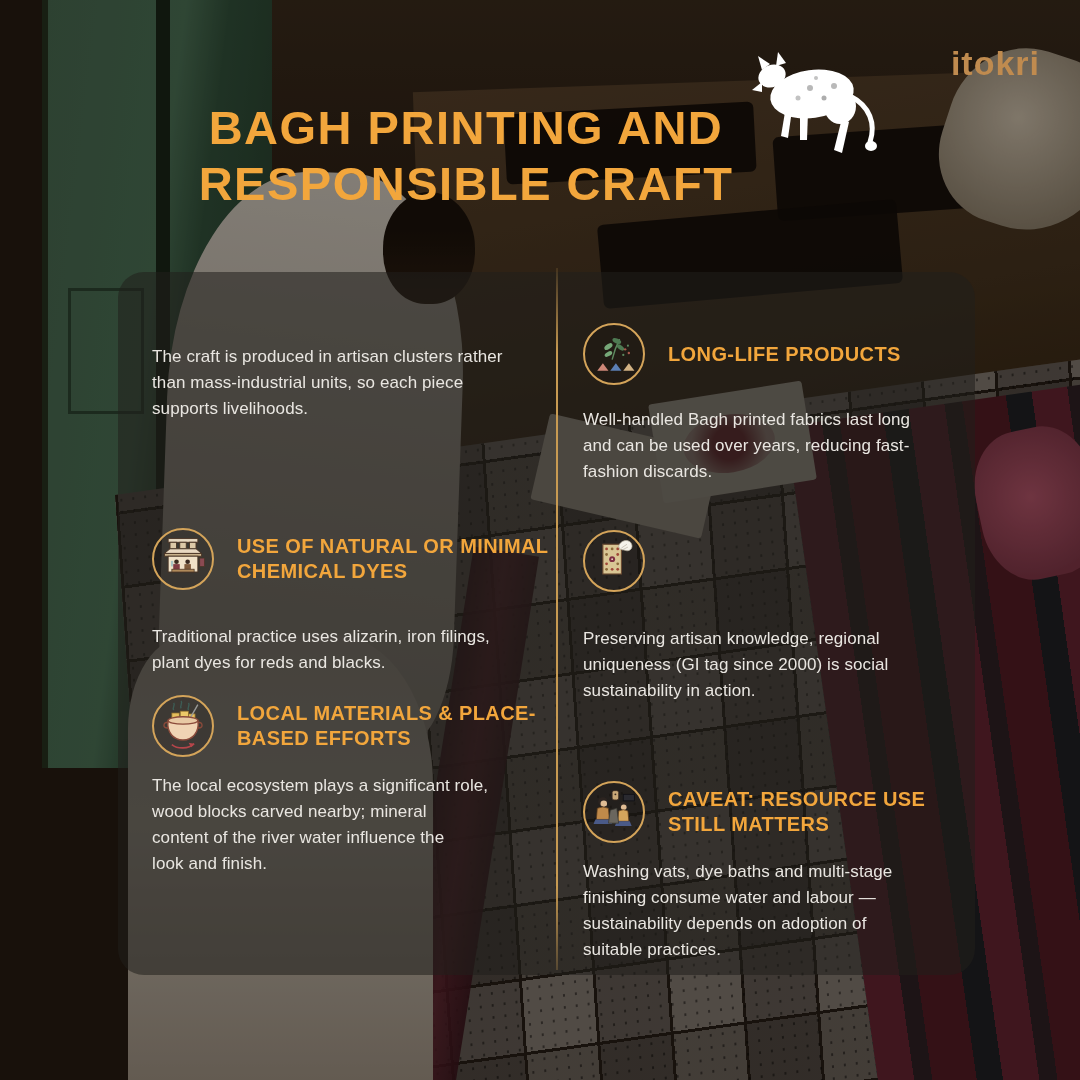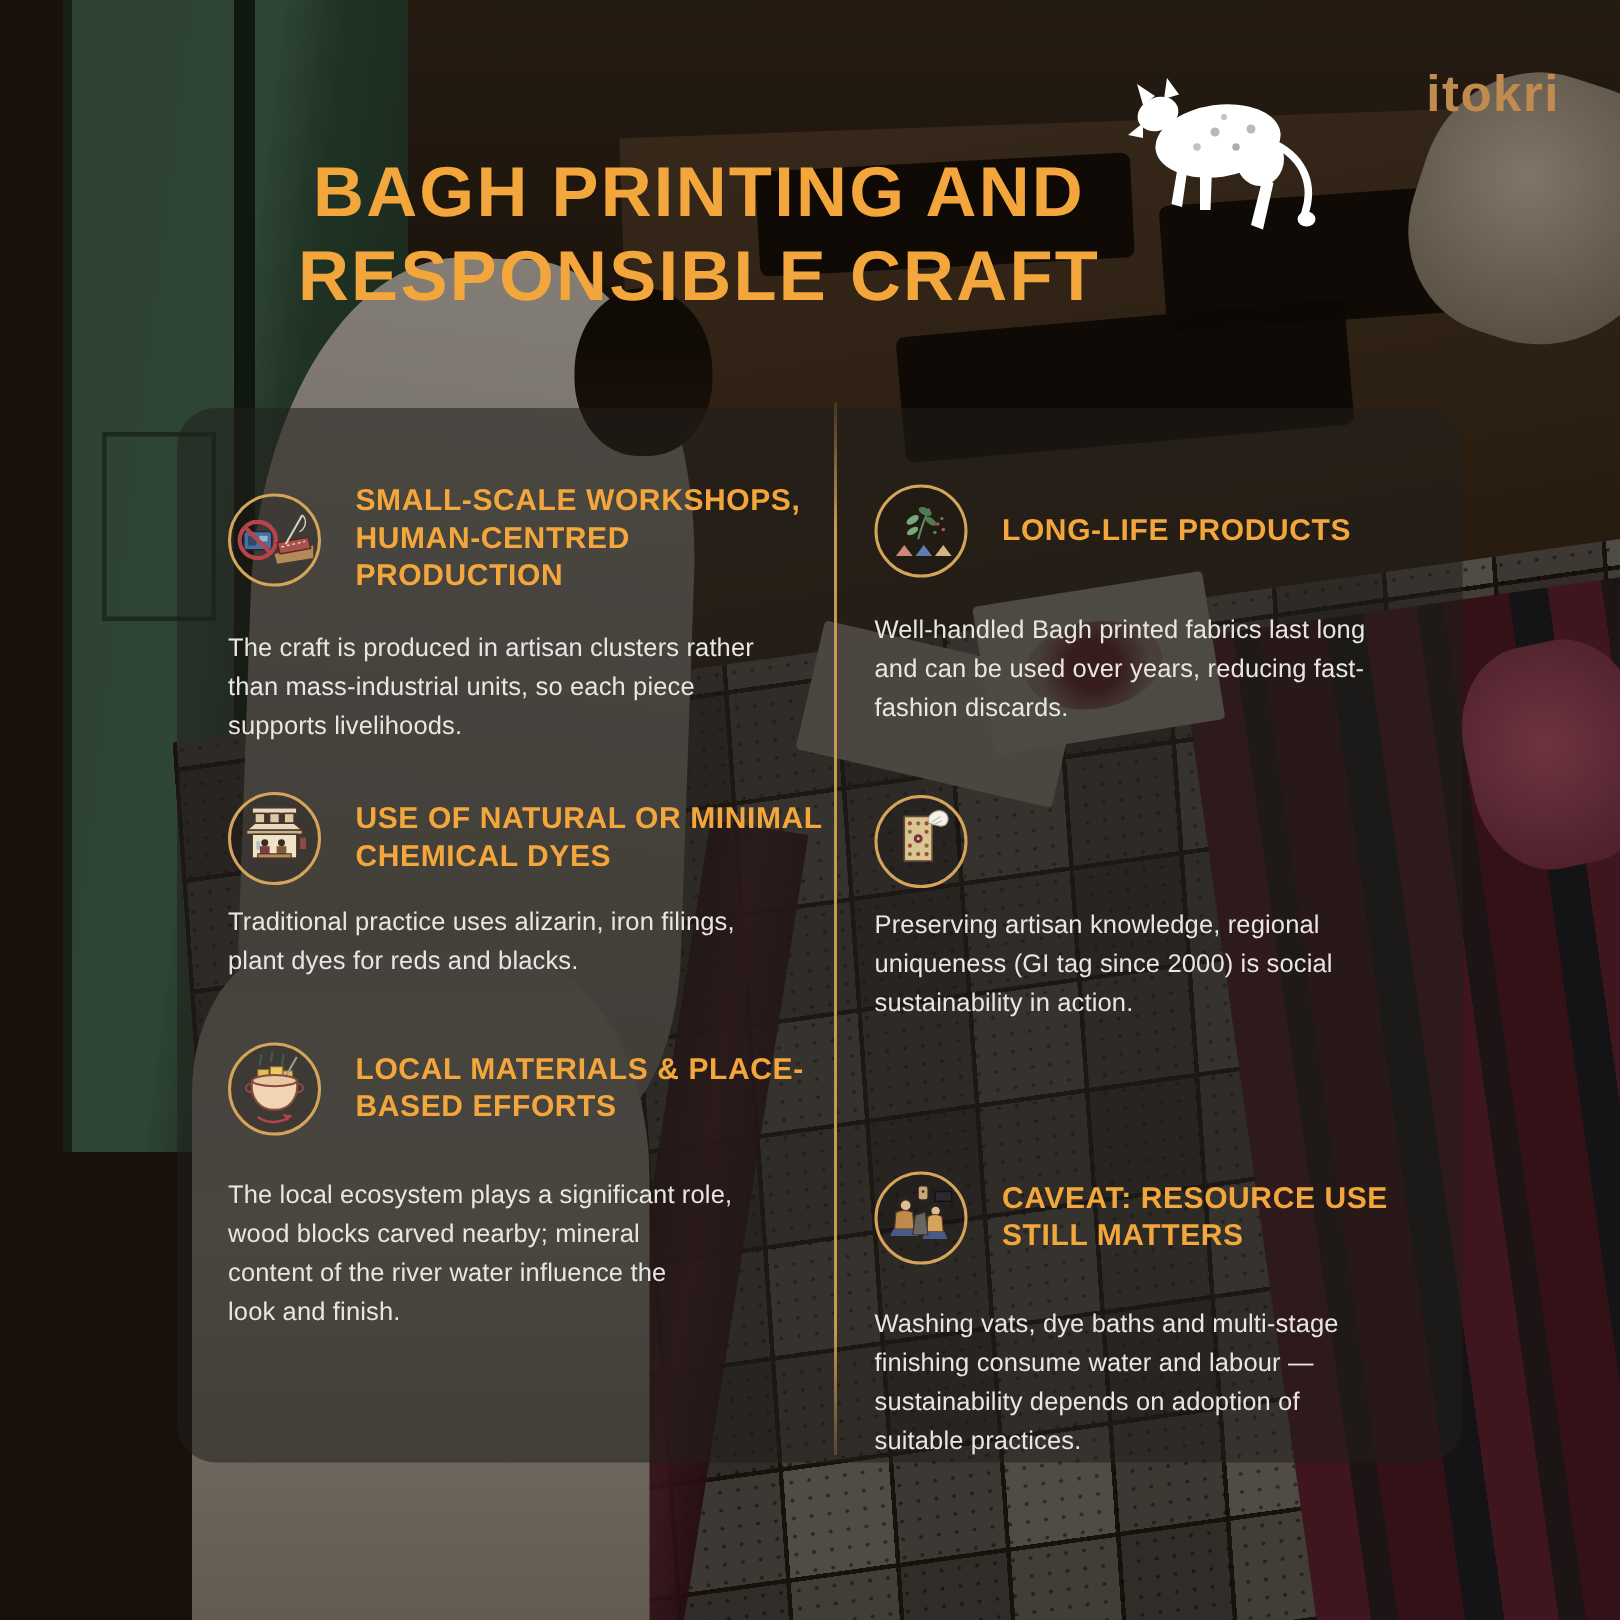--- a/index.html
+++ b/index.html
@@ -75,22 +75,22 @@
   .r1l{top:322px;} .r1r{top:323px;} .r2l{top:528px;} .r2r{top:530px;} .r3l{top:695px;} .r3r{top:781px;}
   .sec-head{display:flex;align-items:center;}
   .icon-circle{flex:0 0 auto;width:62px;height:62px;box-sizing:border-box;border:2px solid #d4a45a;
      border-radius:50%;margin-right:23px;display:flex;align-items:center;justify-content:center;
      background:rgba(15,13,10,.18);}
   .icon-circle svg{width:52px;height:52px;}
   .heading{color:#f2a63c;font-size:20px;font-weight:700;line-height:25px;letter-spacing:.4px;
      white-space:pre-line;}
   .body-text{margin-top:22px;color:#e9e6e1;font-size:17px;line-height:26px;letter-spacing:.1px;
      white-space:pre-line;}
-  .r2l .body-text,.r2r .body-text{margin-top:12px;}
-  .r3l .body-text,.r3r .body-text{margin-top:27px;}
+  .r2l .body-text,.r2r .body-text{margin-top:34px;}
+  .r3l .body-text,.r3r .body-text{margin-top:16px;}
 </style>
 </head>
 <body>
 
 <div class="canvas">
 
   <div class="photo">
     <div class="wall-left"></div>
     <div class="door"></div>
     <div class="wall-tr"></div>
@@ -130,39 +130,20 @@
     <circle cx="60" cy="40" r="3" fill="#9a9a9a" opacity=".7"></circle>
     <circle cx="74" cy="50" r="2.5" fill="#8a8a8a" opacity=".7"></circle>
     <circle cx="48" cy="50" r="2.5" fill="#9a9a9a" opacity=".6"></circle>
     <circle cx="84" cy="38" r="3" fill="#8a8a8a" opacity=".6"></circle>
     <circle cx="66" cy="30" r="2" fill="#9a9a9a" opacity=".6"></circle>
   </svg>
   <div class="title">BAGH PRINTING AND
 RESPONSIBLE CRAFT</div>
 
   <div class="section col-l r1l">
-    <div class="sec-head">
-      <div class="icon-circle">
-        <svg viewBox="0 0 56 56">
-          <rect x="6" y="22" width="20" height="13" rx="2" fill="#4a6f9e" stroke="#1c2a3a"></rect>
-          <rect x="9" y="25" width="6" height="7" fill="#2c4a6e"></rect>
-          <rect x="17" y="25" width="6" height="4" fill="#8fb4d8"></rect>
-          <circle cx="16" cy="28" r="13" stroke="#b5454a" stroke-width="3" fill="none"></circle>
-          <line x1="7" y1="19" x2="25" y2="37" stroke="#b5454a" stroke-width="3"></line>
-          <path d="M28 38 L56 32 L56 41 L30 45 Z" fill="#c99a5e" opacity=".85"></path>
-          <path d="M30 30 L52 26 L54 34 L32 38 Z" fill="#a8524e" stroke="#5c2524"></path>
-          <line x1="33" y1="33" x2="50" y2="29" stroke="#e8d9c2" stroke-dasharray="2,2"></line>
-          <line x1="36" y1="31" x2="48" y2="10" stroke="#d8d0c2" stroke-width="1.5"></line>
-          <path d="M48 10 C52 14 50 20 46 22" stroke="#d8d0c2" fill="none"></path>
-        </svg>
-      </div>
-      <div class="heading">SMALL-SCALE WORKSHOPS,
-HUMAN-CENTRED
-PRODUCTION</div>
-    </div>
     <div class="body-text">The craft is produced in artisan clusters rather
 than mass-industrial units, so each piece
 supports livelihoods.</div>
   </div>
 
   <div class="section col-r r1r">
     <div class="sec-head">
       <div class="icon-circle">
         <svg viewBox="0 0 56 56">
           <path d="M26 34 C28 26 30 20 34 12" stroke="#5d8a5f" stroke-width="1.5" fill="none"></path>

